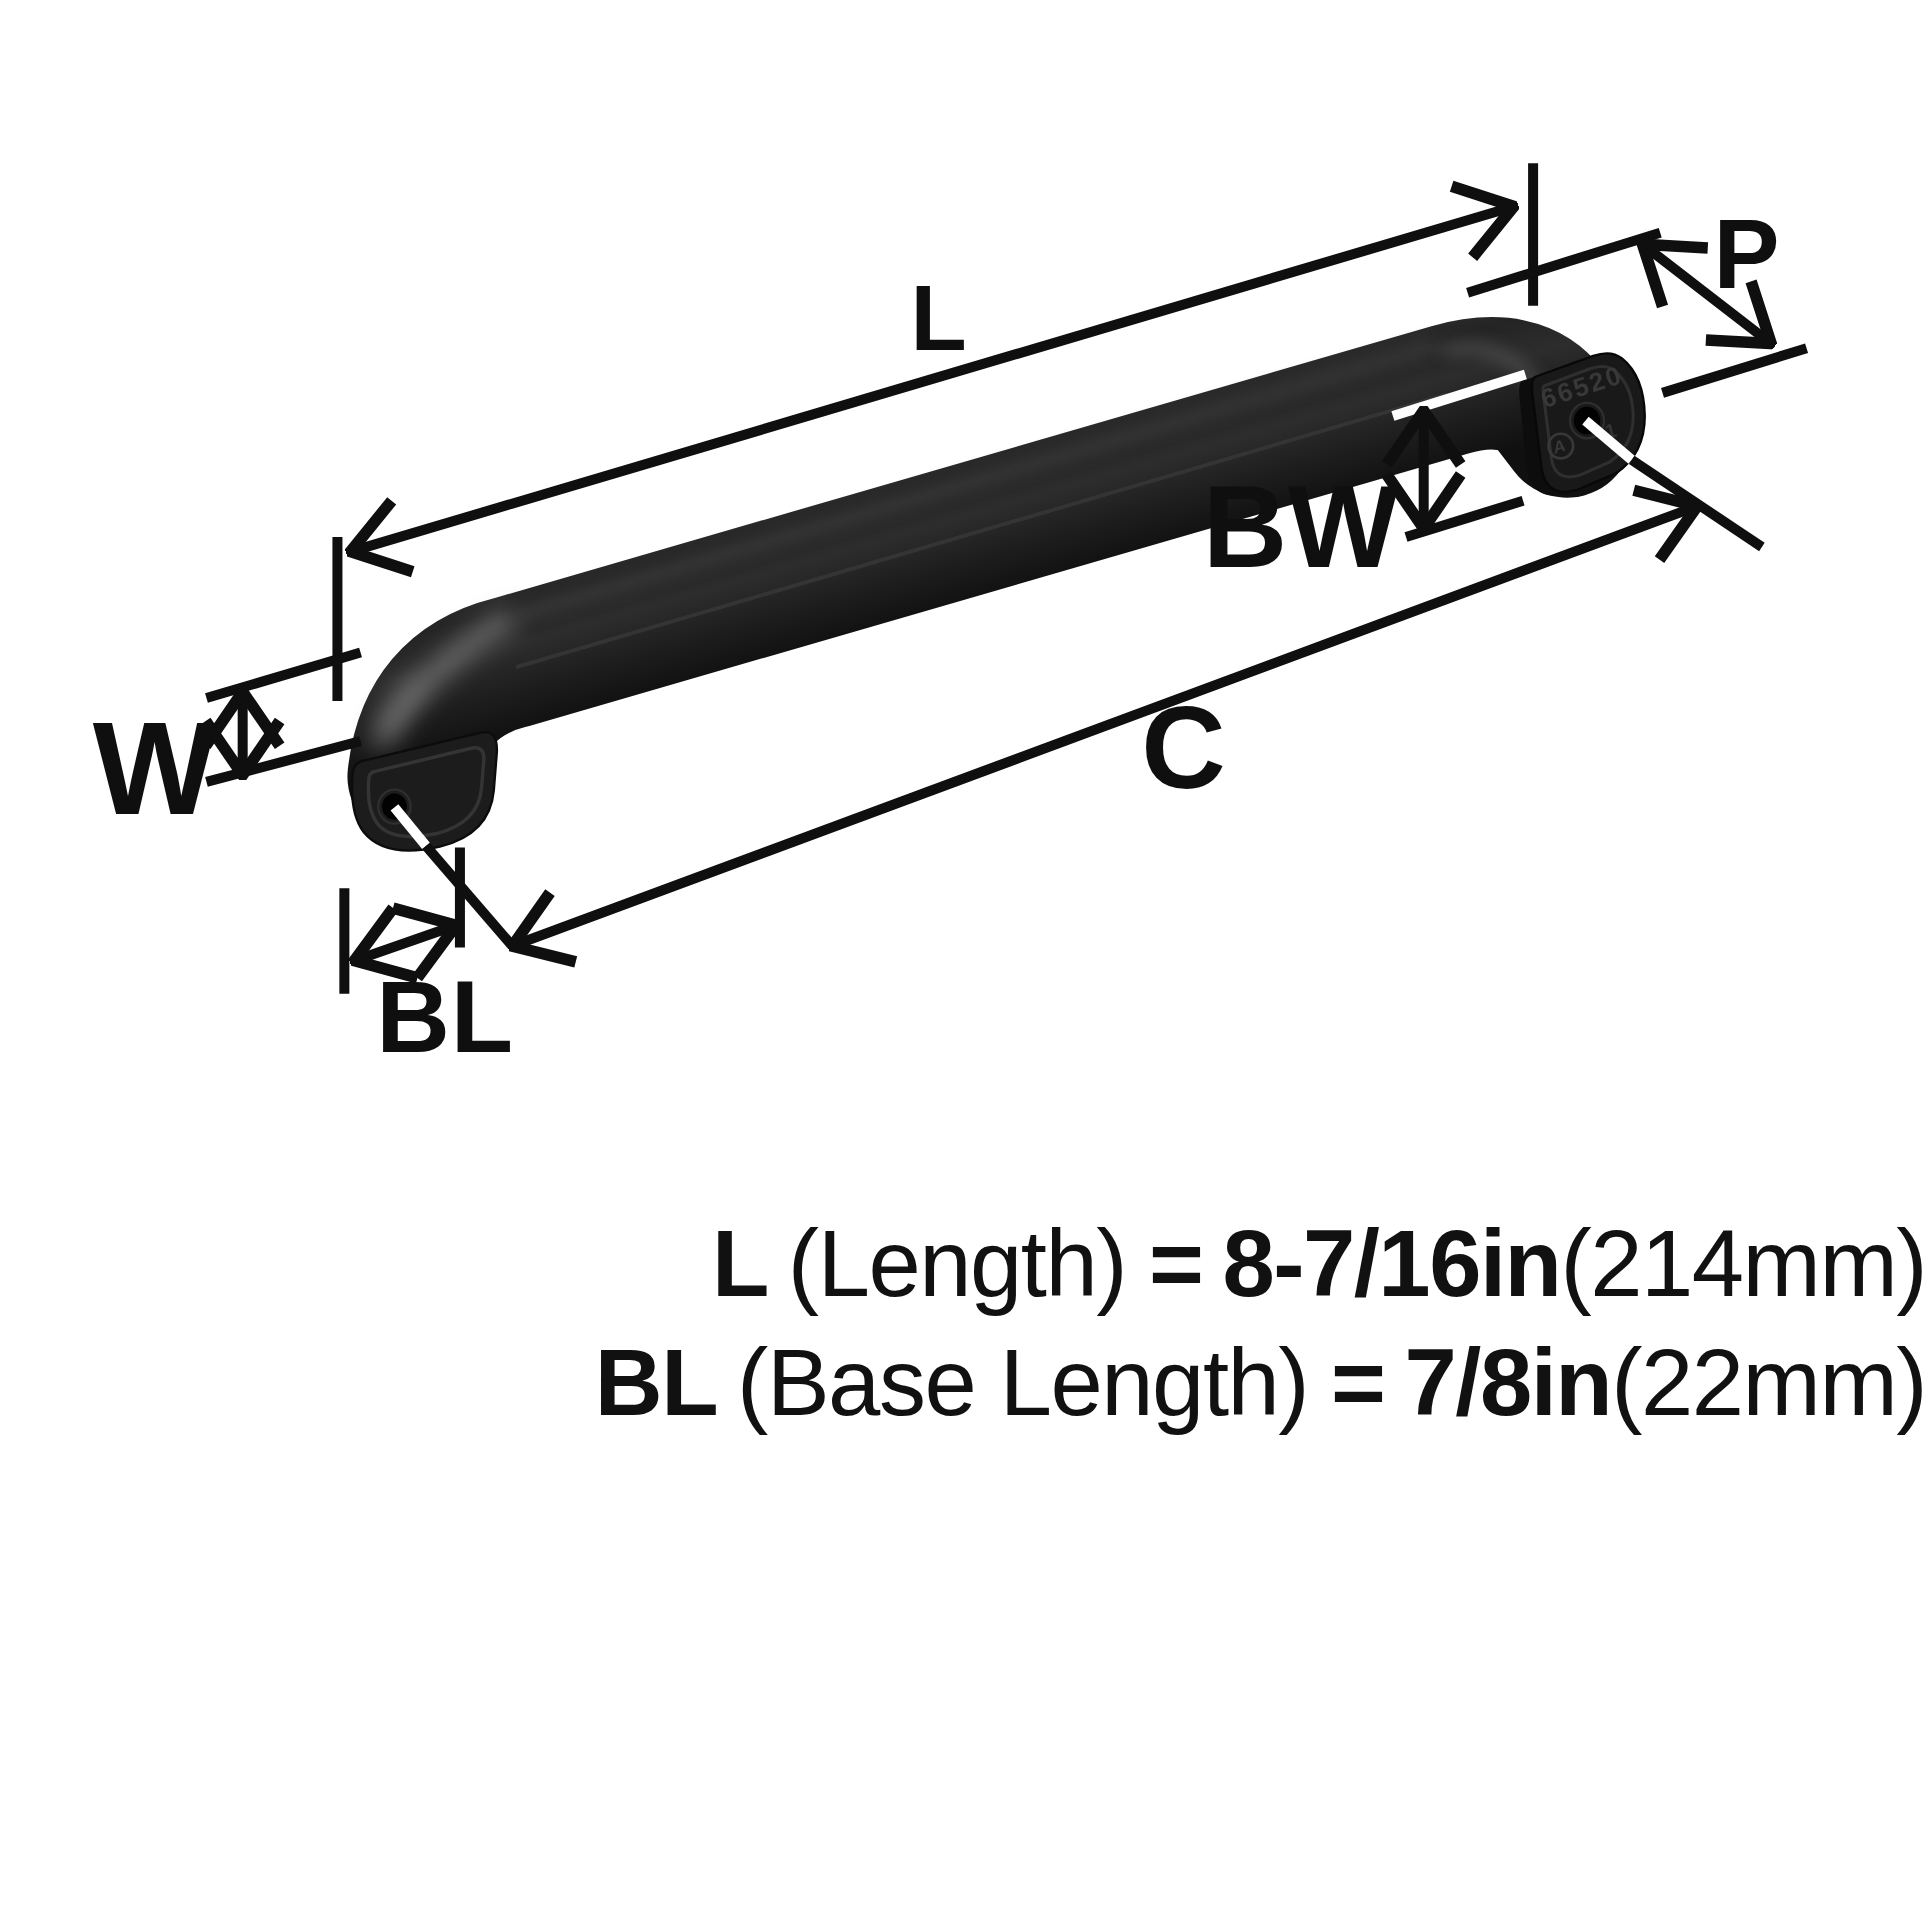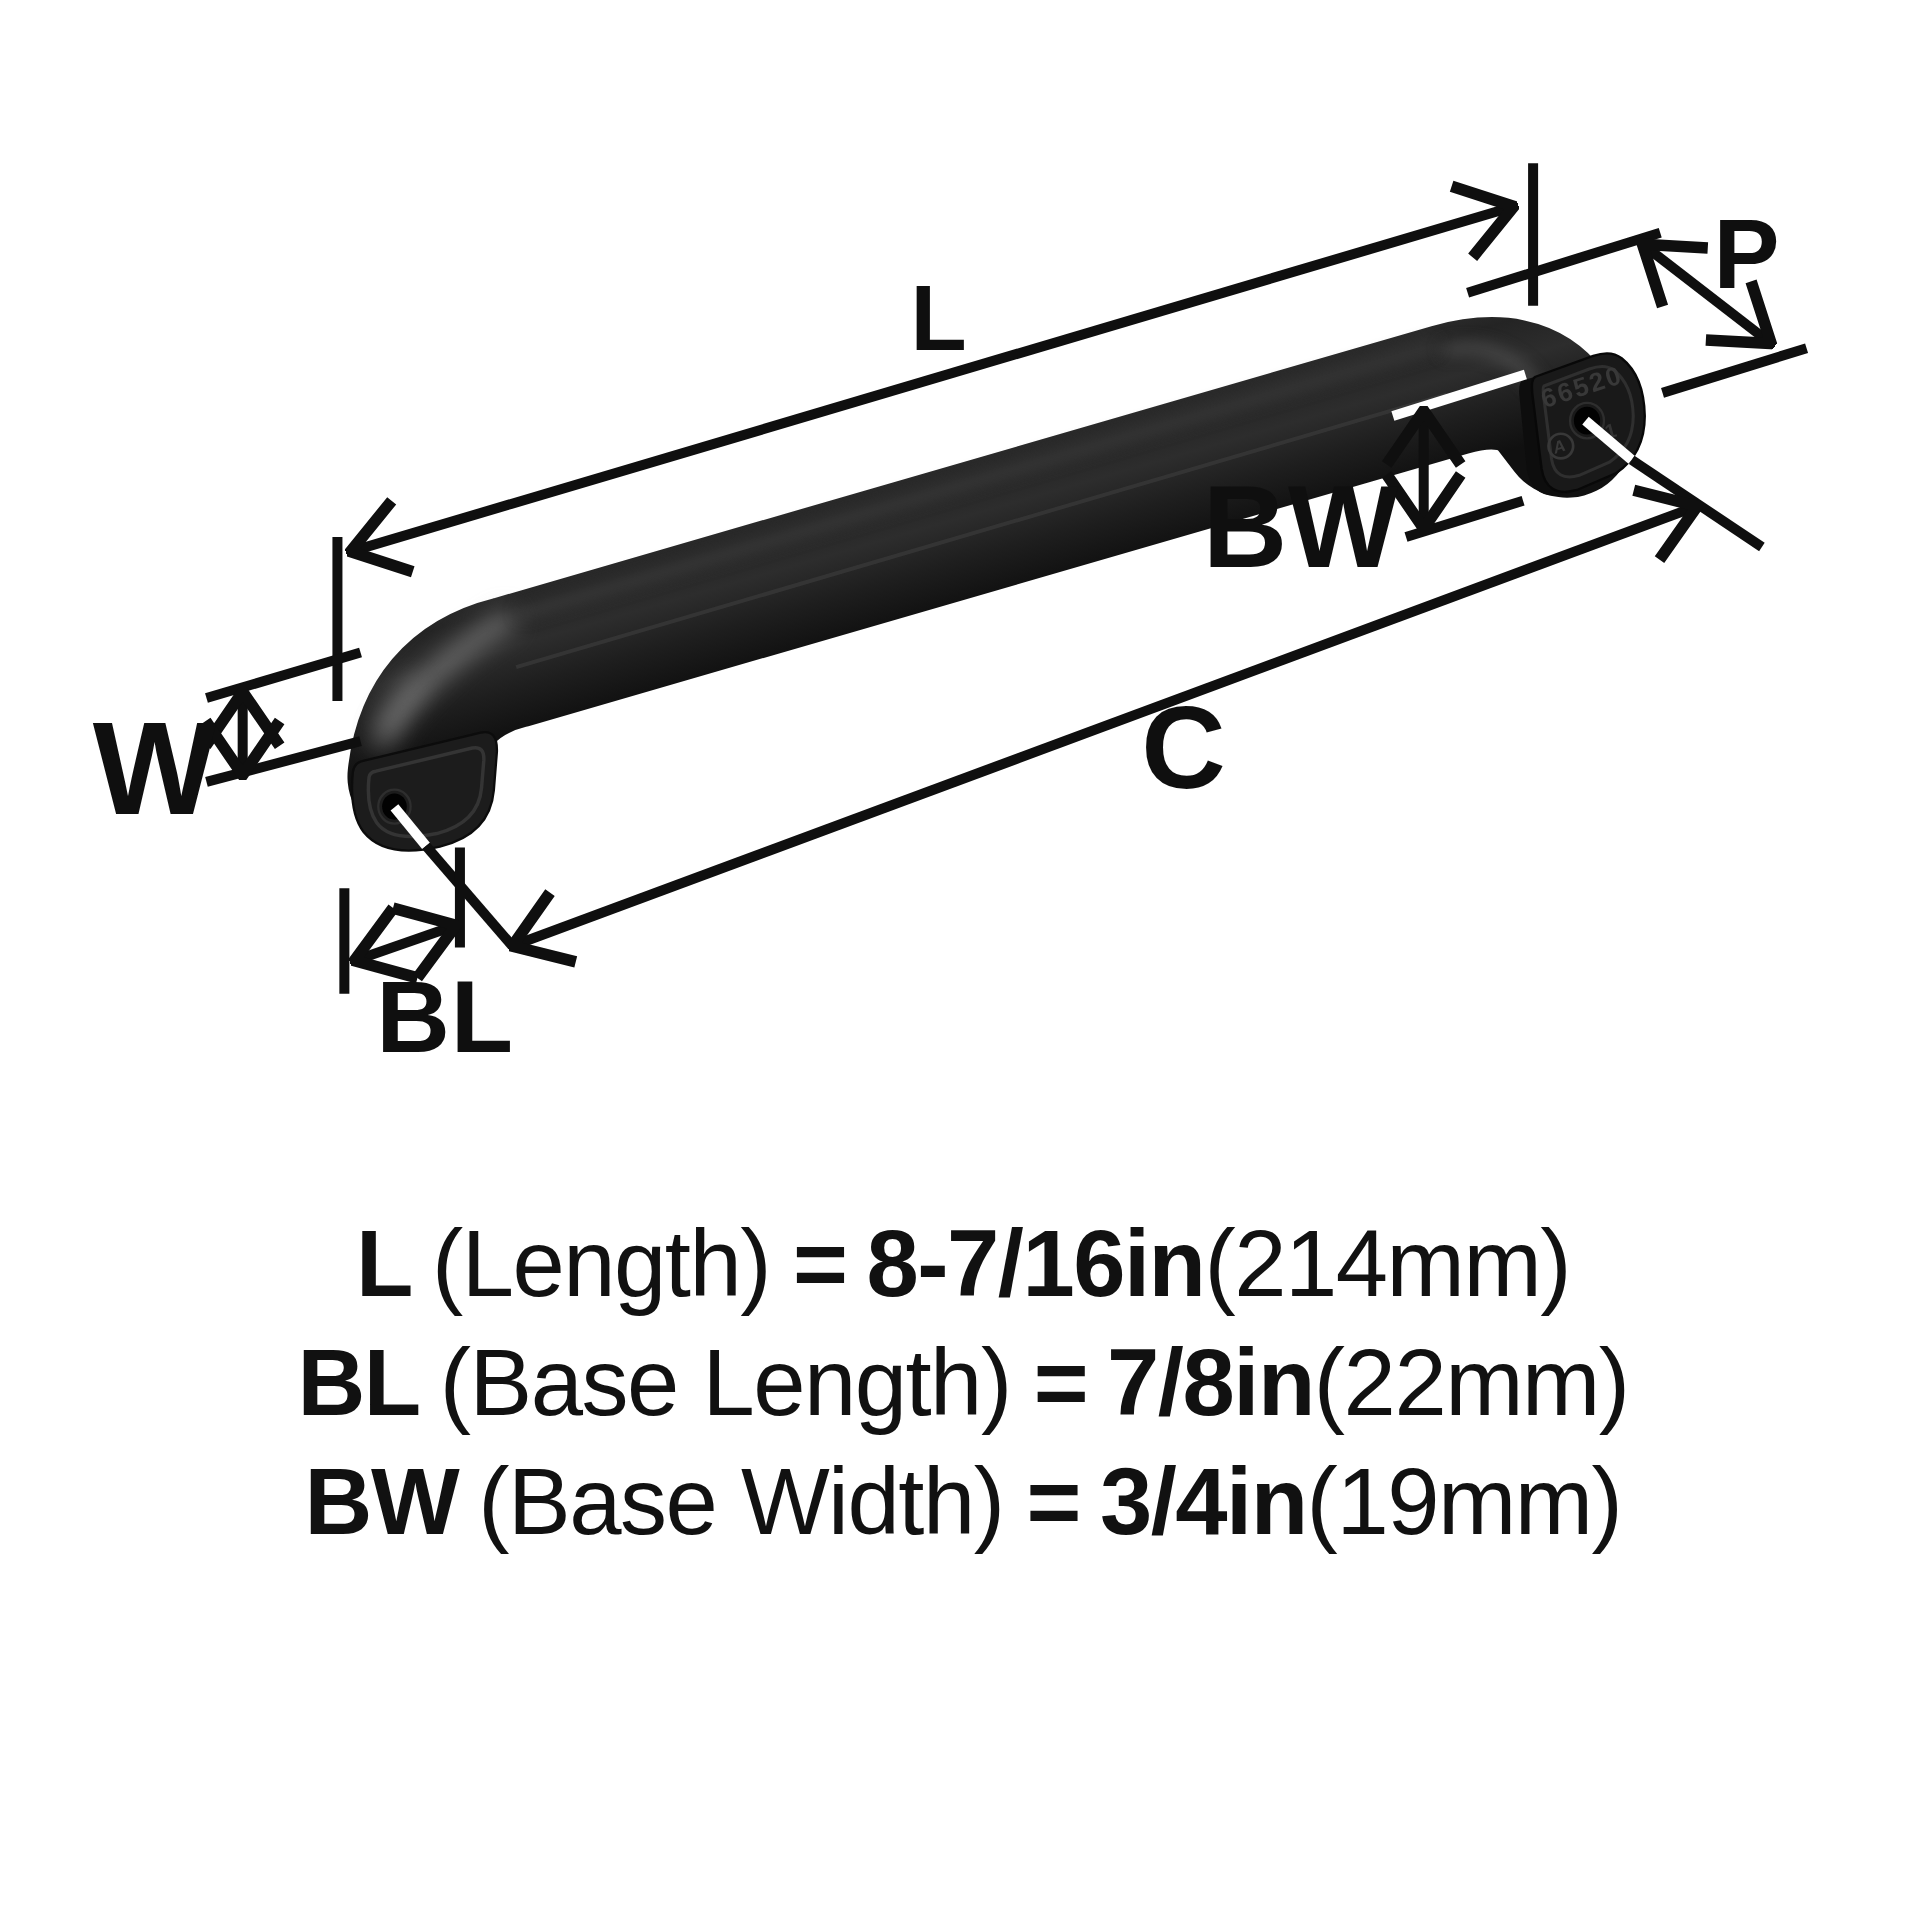--- a/index.html
+++ b/index.html
@@ -26,20 +26,21 @@
     width:1926px;
     text-align:center;
     color:#111111;
   }
   .spec-row{
     white-space:nowrap;
     line-height:119px;
     font-size:94px;
     letter-spacing:-1.5px;
     font-weight:400;
+    text-align:right;
   }
   .sp-b{font-weight:700;}
   .sp-name{margin:0 23px 0 20px;}
   .sp-eq{margin-right:20px;}
   svg text{font-family:"Liberation Sans", sans-serif;}
 </style>
 </head>
 <body>
 
 <div id="stage">
@@ -130,19 +131,16 @@
   <div class="dim-label" style="left:1184px;top:747px;font-size:117px;">C</div>
   <div class="dim-label" style="left:445px;top:1017px;font-size:102px;">BL</div>
 
   <div id="spec-block">
     <div class="spec-row">
       <span class="sp-b">L</span><span class="sp-name">(Length)</span><span class="sp-b sp-eq">=</span><span class="sp-b">8-7/16in</span><span>(214mm)</span>
     </div>
     <div class="spec-row">
       <span class="sp-b">BL</span><span class="sp-name">(Base Length)</span><span class="sp-b sp-eq">=</span><span class="sp-b">7/8in</span><span>(22mm)</span>
     </div>
-    <div class="spec-row">
-      <span class="sp-b">BW</span><span class="sp-name">(Base Width)</span><span class="sp-b sp-eq">=</span><span class="sp-b">3/4in</span><span>(19mm)</span>
-    </div>
   </div>
 
 </div>
 
 
 </body></html>

